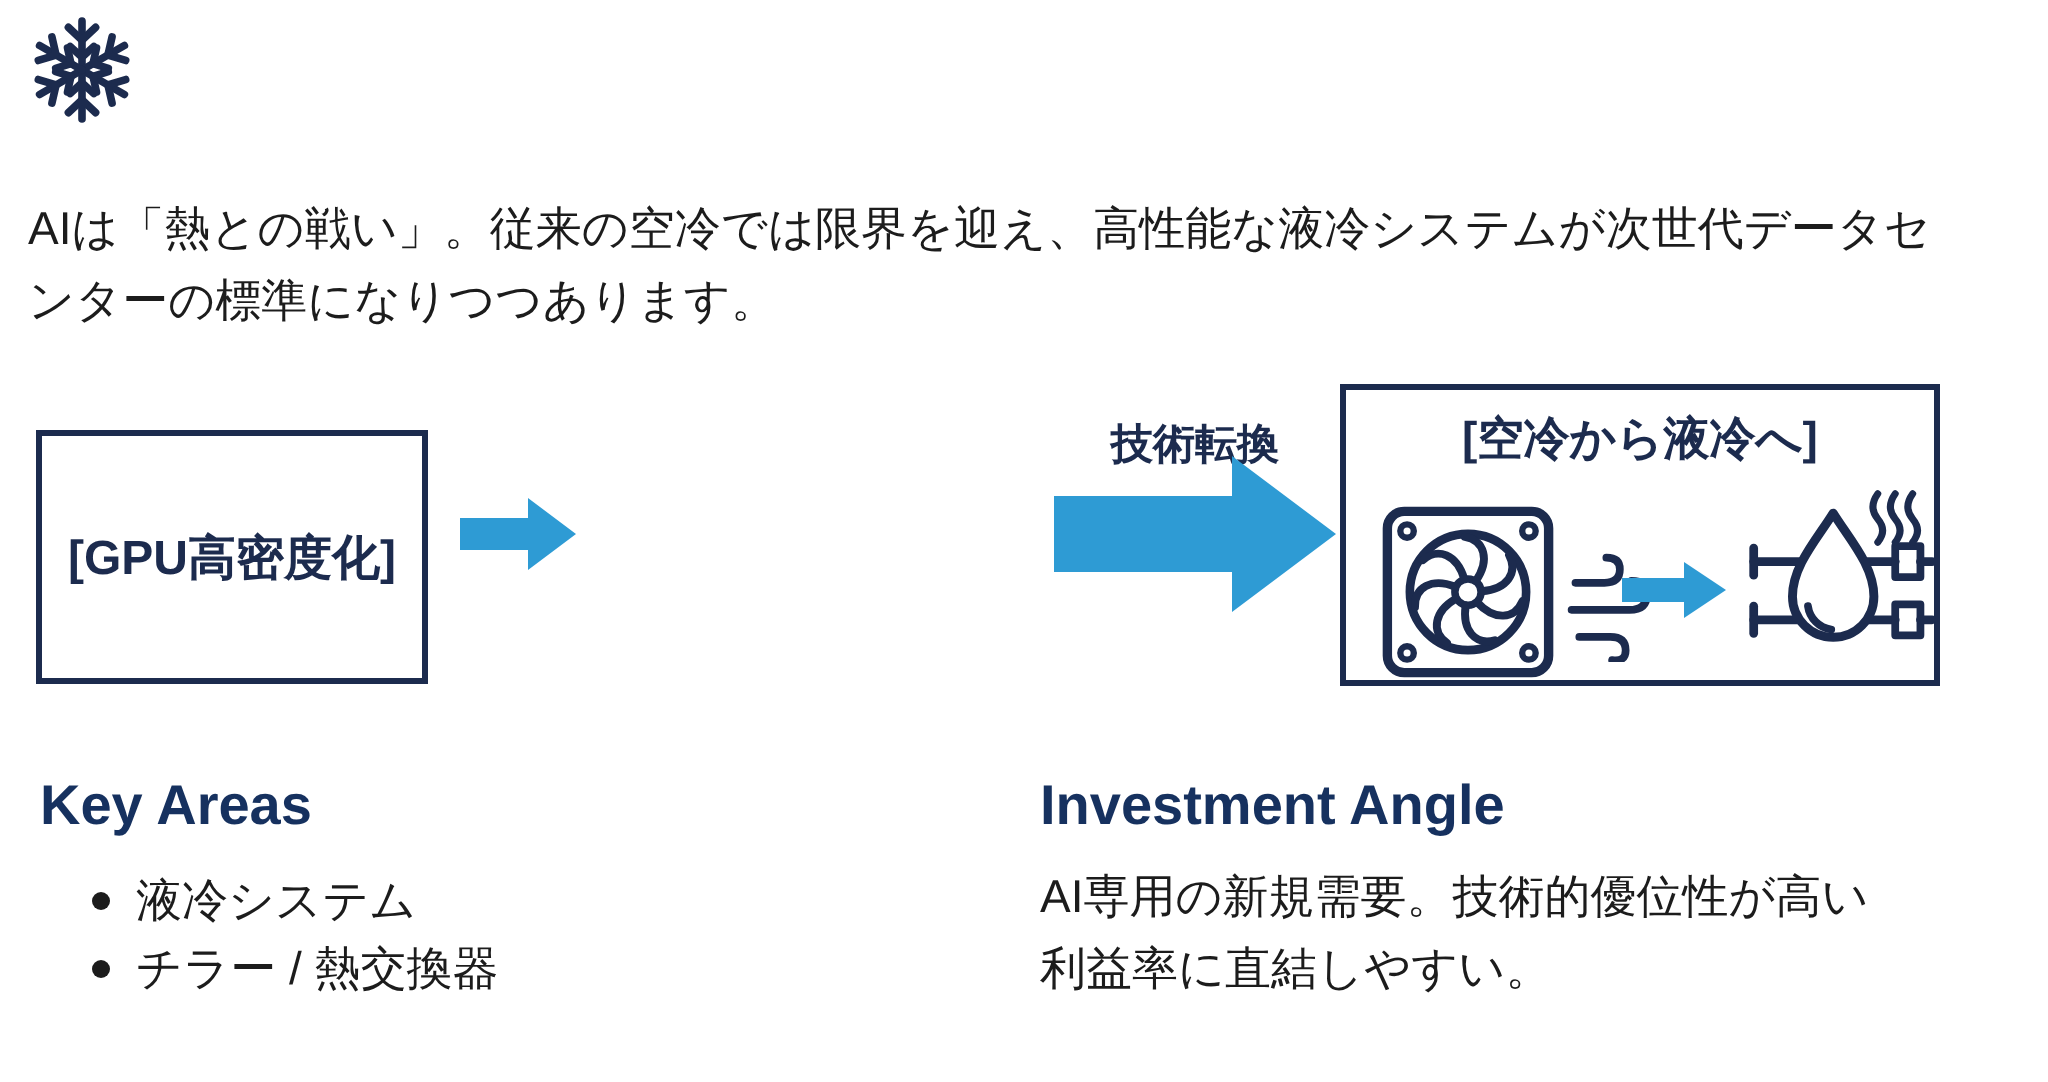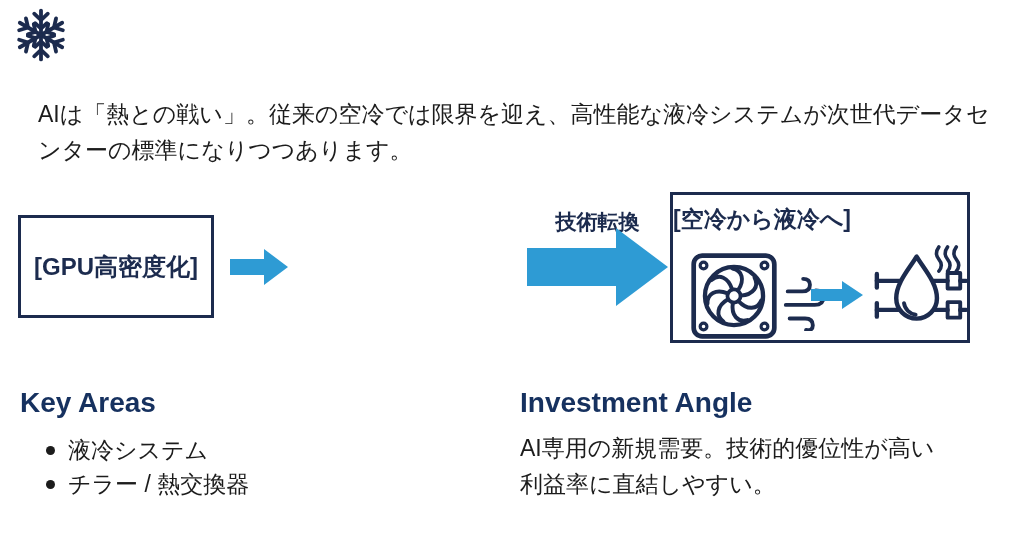--- a/index.html
+++ b/index.html
@@ -16,32 +16,32 @@
   }
   .abs{position:absolute;}
   
   .snow-icon{left:12px;top:6px;width:58px;height:58px;color:var(--navy);}
   .title{
     left:80px;top:14px;font-size:33px;font-weight:700;color:var(--navy);
     letter-spacing:0.5px;white-space:nowrap;
   }
   
   .intro{
-    left:14px;top:96px;width:966px;font-size:23px;line-height:36px;color:var(--body_text);margin-left:24px;
+    left:14px;top:96px;width:966px;font-size:23px;line-height:36px;color:var(--body_text);
   }
   
   .flow-box{
     border:3px solid var(--navy);background:#fff;display:flex;align-items:center;justify-content:center;
     font-size:24px;font-weight:700;color:var(--navy);
   }
-  .box1{left:18px;top:215px;width:196px;height:103px;text-align:right;}
+  .box1{left:18px;top:215px;width:196px;height:127px;text-align:right;}
   .box2{left:310px;top:215px;width:207px;height:102px;}
   .box3{left:670px;top:192px;width:300px;height:151px;border:3px solid var(--navy);background:#fff;}
   .box3-label{
-    position:absolute;left:0;top:9px;width:100%;
+    position:absolute;left:0;top:9px;width:100%;text-align:center;
     font-size:23px;font-weight:700;color:var(--navy);
   }
   .arrow1{left:230px;top:249px;width:58px;height:36px;}
   .big-arrow{left:527px;top:228px;width:141px;height:78px;}
   .big-arrow-label{
     left:527px;top:208px;width:141px;text-align:center;
     font-size:21px;font-weight:700;color:var(--navy);white-space:nowrap;
   }
   .fan-icon{left:16px;top:56px;width:90px;height:90px;color:var(--navy);}
   .wind-icon{left:110px;top:80px;width:50px;height:56px;color:var(--navy);}

